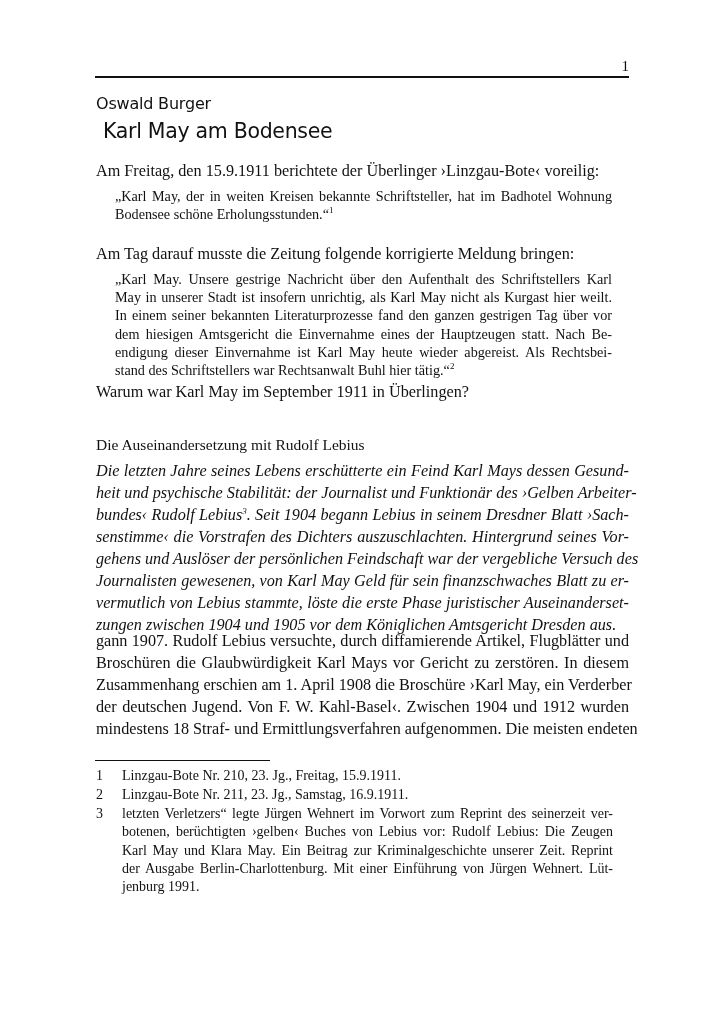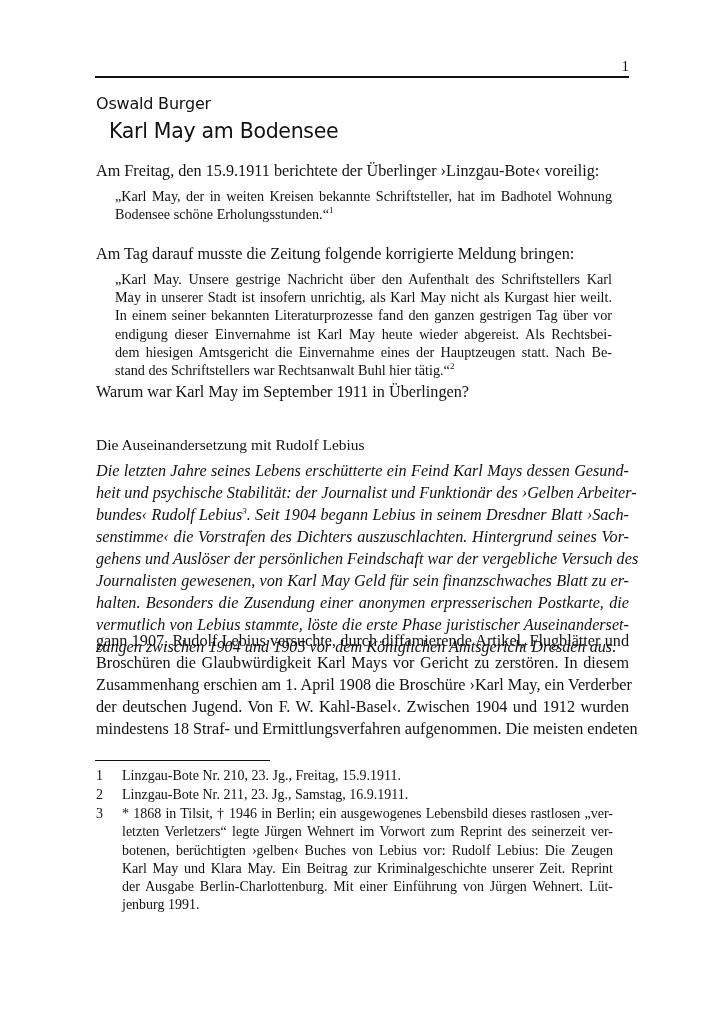--- a/index.html
+++ b/index.html
@@ -2,21 +2,21 @@
 <html><head>
 <meta charset="utf-8">
 <style>
   html, body { margin: 0; padding: 0; background: #ffffff; }
   body { width: 724px; height: 1024px; position: relative; overflow: hidden; color: #111; }
   .serif { font-family: "Liberation Serif", "DejaVu Serif", serif; }
   .sans { font-family: "DejaVu Sans", "Liberation Sans", sans-serif; }
   #page-number { position: absolute; top: 58px; left: 600px; width: 29px; text-align: right; font-size: 15px; }
   #header-rule { position: absolute; top: 76px; left: 95px; width: 534px; height: 0; border-top: 2px solid #111; }
   #author { position: absolute; top: 94px; left: 96px; font-size: 16px; letter-spacing: -0.2px; }
-  #title { position: absolute; top: 119px; left: 109px; font-size: 20.5px; letter-spacing: -0.3px; }
+  #title { position: absolute; top: 119px; left: 103px; font-size: 20.5px; letter-spacing: -0.3px; }
   .para { position: absolute; left: 96px; width: 533px; font-size: 16.2px; line-height: 22px; text-align: justify; }
   .quote { position: absolute; left: 115px; width: 497px; font-size: 14.2px; line-height: 18.2px; text-align: justify; }
   sup { font-size: 9px; line-height: 0; vertical-align: 6px; }
   #footnote-rule { position: absolute; top: 760px; left: 95px; width: 175px; height: 0; border-top: 1.5px solid #111; }
   .fn { position: absolute; left: 96px; width: 533px; font-size: 14px; line-height: 18.3px; }
   .fn .num { position: absolute; left: 0; top: 0; width: 20px; }
   .fn .txt { margin-left: 26px; width: 491px; text-align: justify; display: block; }
   .line { display: block; text-align: justify; text-align-last: justify; white-space: nowrap; }
   .line.last { text-align-last: left; }
 </style>
@@ -35,37 +35,36 @@
   <span class="line">„Karl May, der in weiten Kreisen bekannte Schriftsteller, hat im Badhotel Wohnung</span>
   <span class="line last"><span>Bodensee schöne Erholungsstunden.“</span><sup>1</sup></span>
 </div>
 
 <div class="para serif" style="top:243px;">Am Tag darauf musste die Zeitung folgende korrigierte Meldung bringen:</div>
 
 <div class="quote serif" style="top:270px;">
   <span class="line">„Karl May. Unsere gestrige Nachricht über den Aufenthalt des Schriftstellers Karl</span>
   <span class="line">May in unserer Stadt ist insofern unrichtig, als Karl May nicht als Kurgast hier weilt.</span>
   <span class="line">In einem seiner bekannten Literaturprozesse fand den ganzen gestrigen Tag über vor</span>
+  <span class="line">dem hiesigen Amtsgericht die Einvernahme eines der Hauptzeugen statt. Nach Be-</span>
   <span class="line">endigung dieser Einvernahme ist Karl May heute wieder abgereist. Als Rechtsbei-</span>
-  <span class="line">dem hiesigen Amtsgericht die Einvernahme eines der Hauptzeugen statt. Nach Be-</span>
   <span class="line last"><span>stand des Schriftstellers war Rechtsanwalt Buhl hier tätig.“</span><sup>2</sup></span>
 </div>
 
 <div class="para serif" style="top:381px;">Warum war Karl May im September 1911 in Überlingen?</div>
 
 <div class="para serif" style="top:434px; font-size:15.5px;">Die Auseinandersetzung mit Rudolf Lebius</div>
 
 <div class="para serif" style="top:460px;font-style:italic;">
   <span class="line">Die letzten Jahre seines Lebens erschütterte ein Feind Karl Mays dessen Gesund-</span>
   <span class="line">heit und psychische Stabilität: der Journalist und Funktionär des ›Gelben Arbeiter-</span>
   <span class="line"><span>bundes‹ Rudolf Lebius</span><sup>3</sup><span>. Seit 1904 begann Lebius in seinem Dresdner Blatt ›Sach-</span></span>
   <span class="line">senstimme‹ die Vorstrafen des Dichters auszuschlachten. Hintergrund seines Vor-</span>
   <span class="line">gehens und Auslöser der persönlichen Feindschaft war der vergebliche Versuch des</span>
   <span class="line">Journalisten gewesenen, von Karl May Geld für sein finanzschwaches Blatt zu er-</span>
-  <span class="line">halten. Besonders die Zusendung einer anonymen erpresserischen Postkarte, die</span>
   <span class="line">vermutlich von Lebius stammte, löste die erste Phase juristischer Auseinanderset-</span>
   <span class="line last">zungen zwischen 1904 und 1905 vor dem Königlichen Amtsgericht Dresden aus.</span>
 </div>
 
 <div class="para serif" style="top:630px;">
   <span class="line">gann 1907. Rudolf Lebius versuchte, durch diffamierende Artikel, Flugblätter und</span>
   <span class="line">Broschüren die Glaubwürdigkeit Karl Mays vor Gericht zu zerstören. In diesem</span>
   <span class="line">Zusammenhang erschien am 1. April 1908 die Broschüre ›Karl May, ein Verderber</span>
   <span class="line">der deutschen Jugend. Von F. W. Kahl-Basel‹. Zwischen 1904 und 1912 wurden</span>
   <span class="line">mindestens 18 Straf- und Ermittlungsverfahren aufgenommen. Die meisten endeten</span>
@@ -83,20 +82,19 @@
 <div class="fn serif" style="top:786px;">
   <span class="num">2</span>
   <span class="txt">
       <span class="line last">Linzgau-Bote Nr. 211, 23. Jg., Samstag, 16.9.1911.</span>
     </span>
 </div>
 
 <div class="fn serif" style="top:805px;">
   <span class="num">3</span>
   <span class="txt">
-    <span class="line">* 1868 in Tilsit, † 1946 in Berlin; ein ausgewogenes Lebensbild dieses rastlosen „ver-</span>
     <span class="line">letzten Verletzers“ legte Jürgen Wehnert im Vorwort zum Reprint des seinerzeit ver-</span>
     <span class="line">botenen, berüchtigten ›gelben‹ Buches von Lebius vor: Rudolf Lebius: Die Zeugen</span>
     <span class="line">Karl May und Klara May. Ein Beitrag zur Kriminalgeschichte unserer Zeit. Reprint</span>
     <span class="line">der Ausgabe Berlin-Charlottenburg. Mit einer Einführung von Jürgen Wehnert. Lüt-</span>
     <span class="line last">jenburg 1991.</span>
   </span>
 </div>
 
 </body></html>

